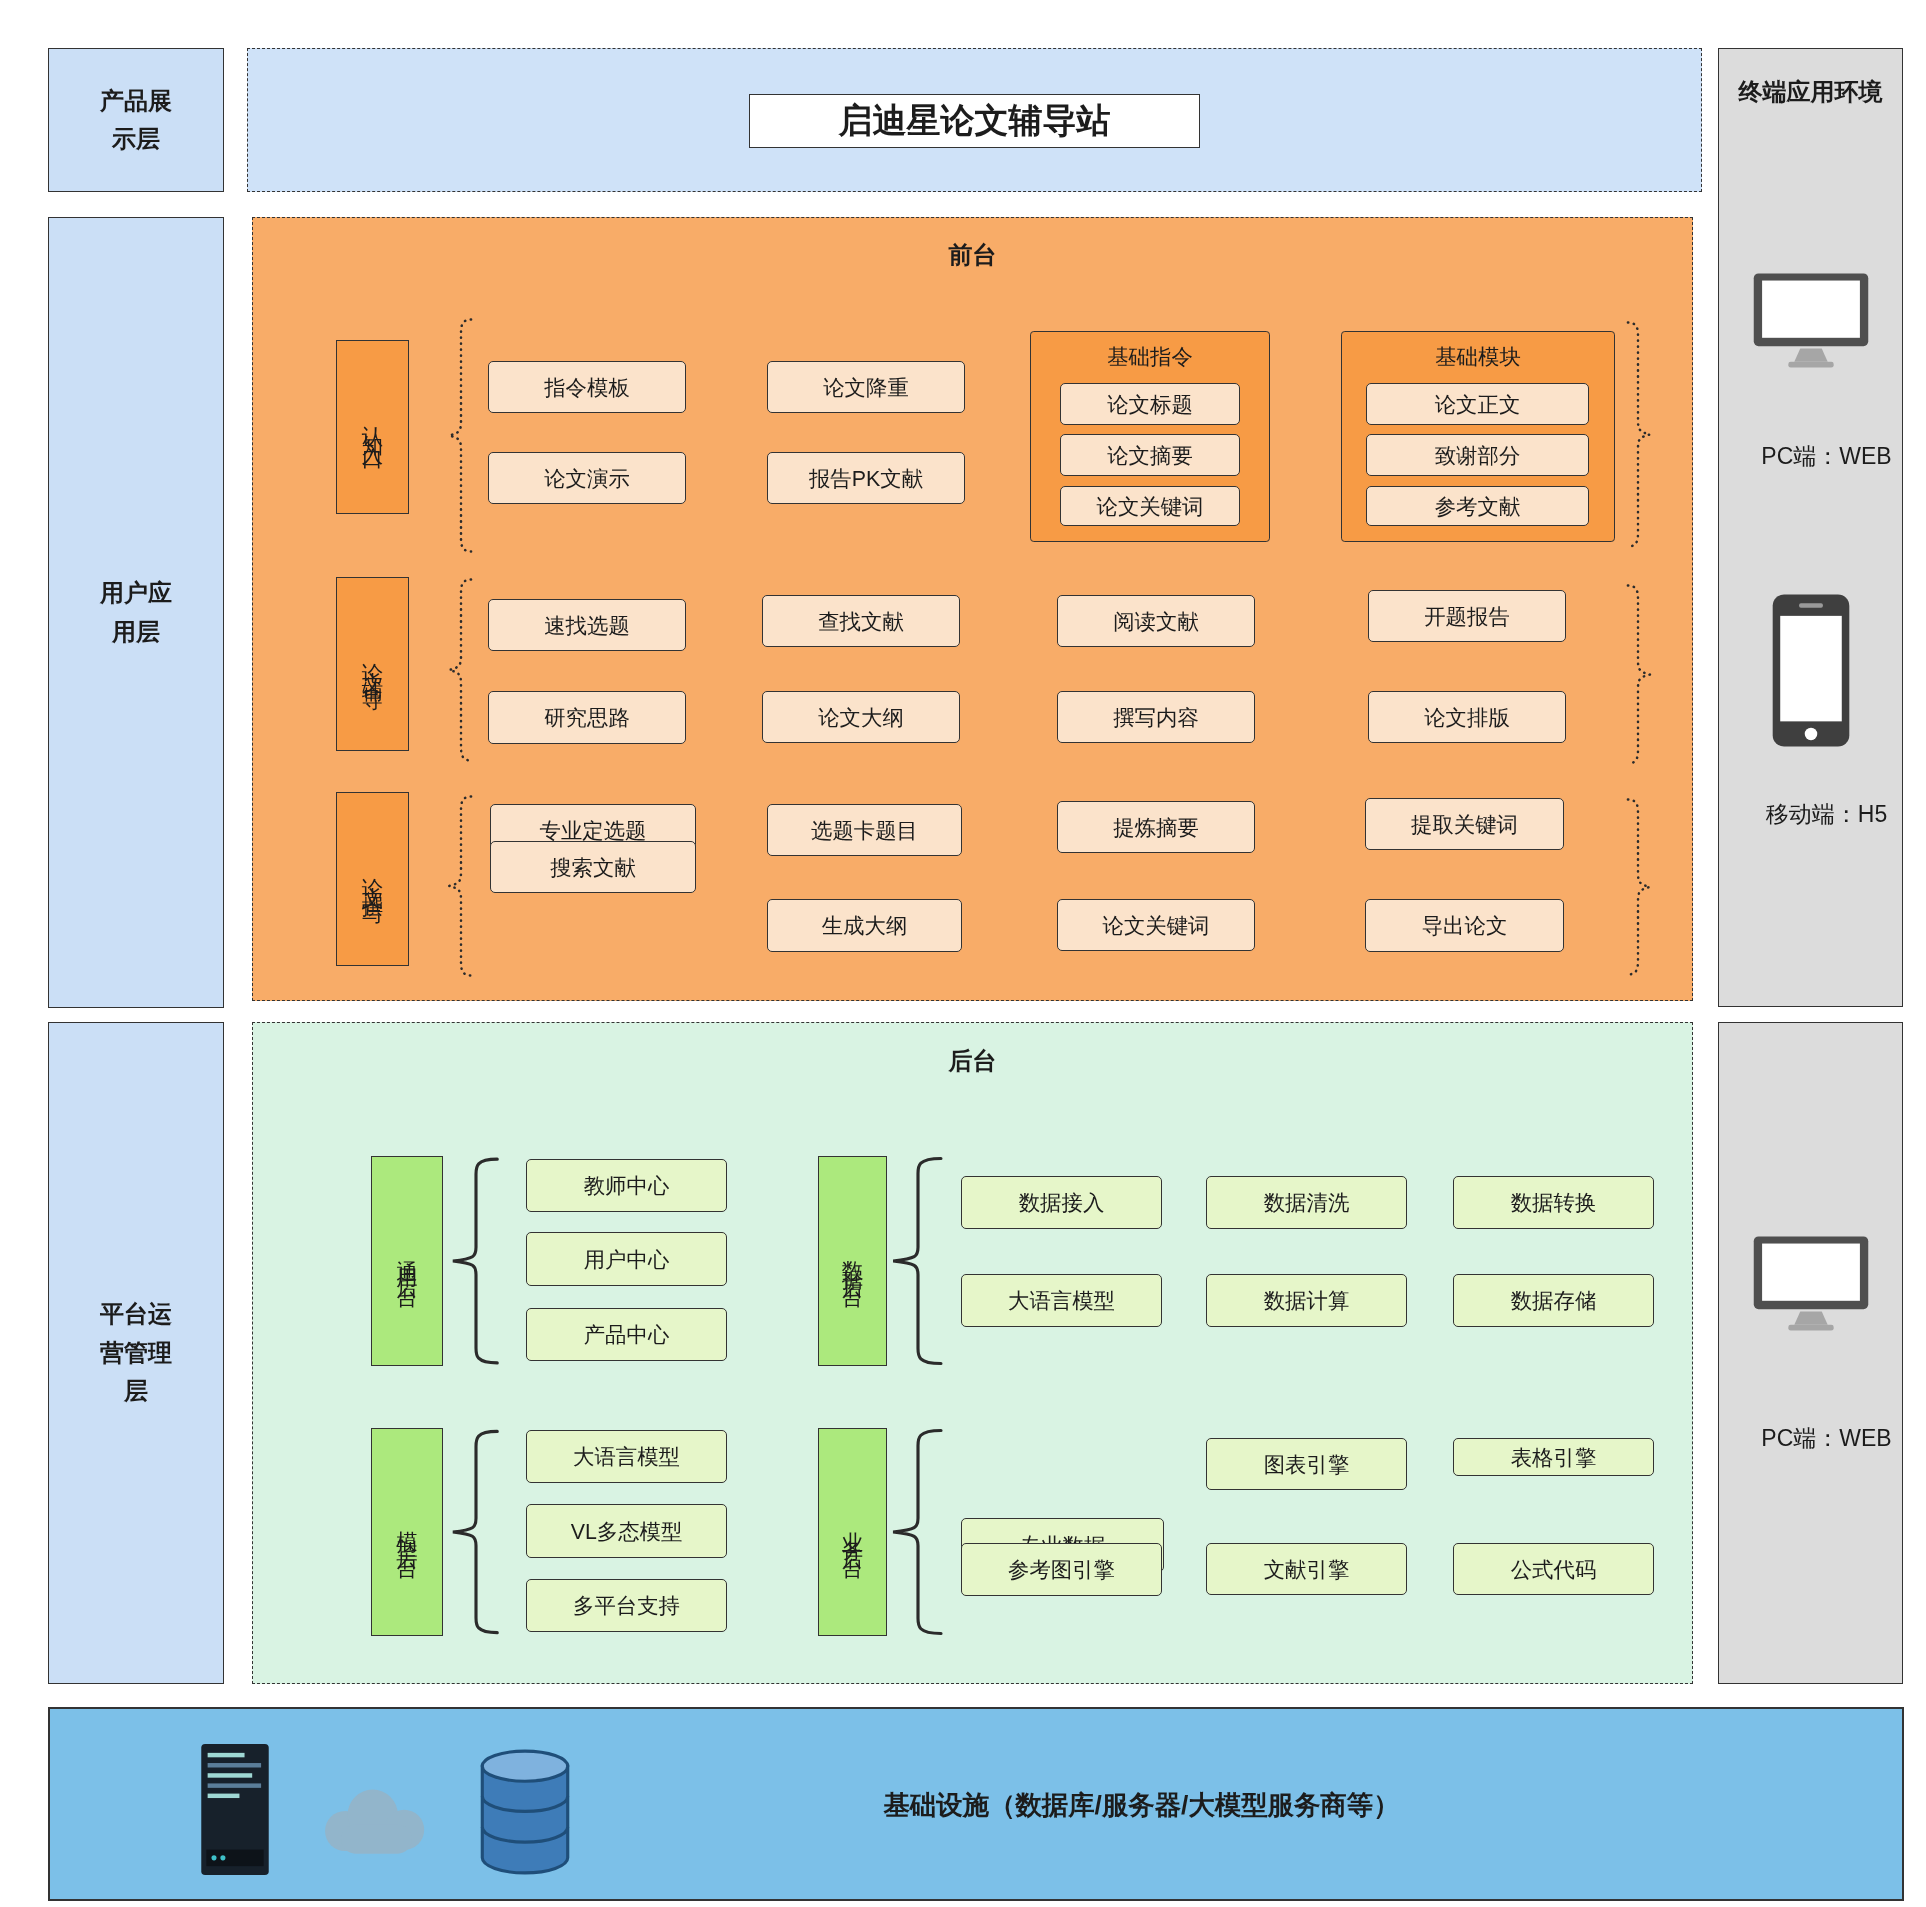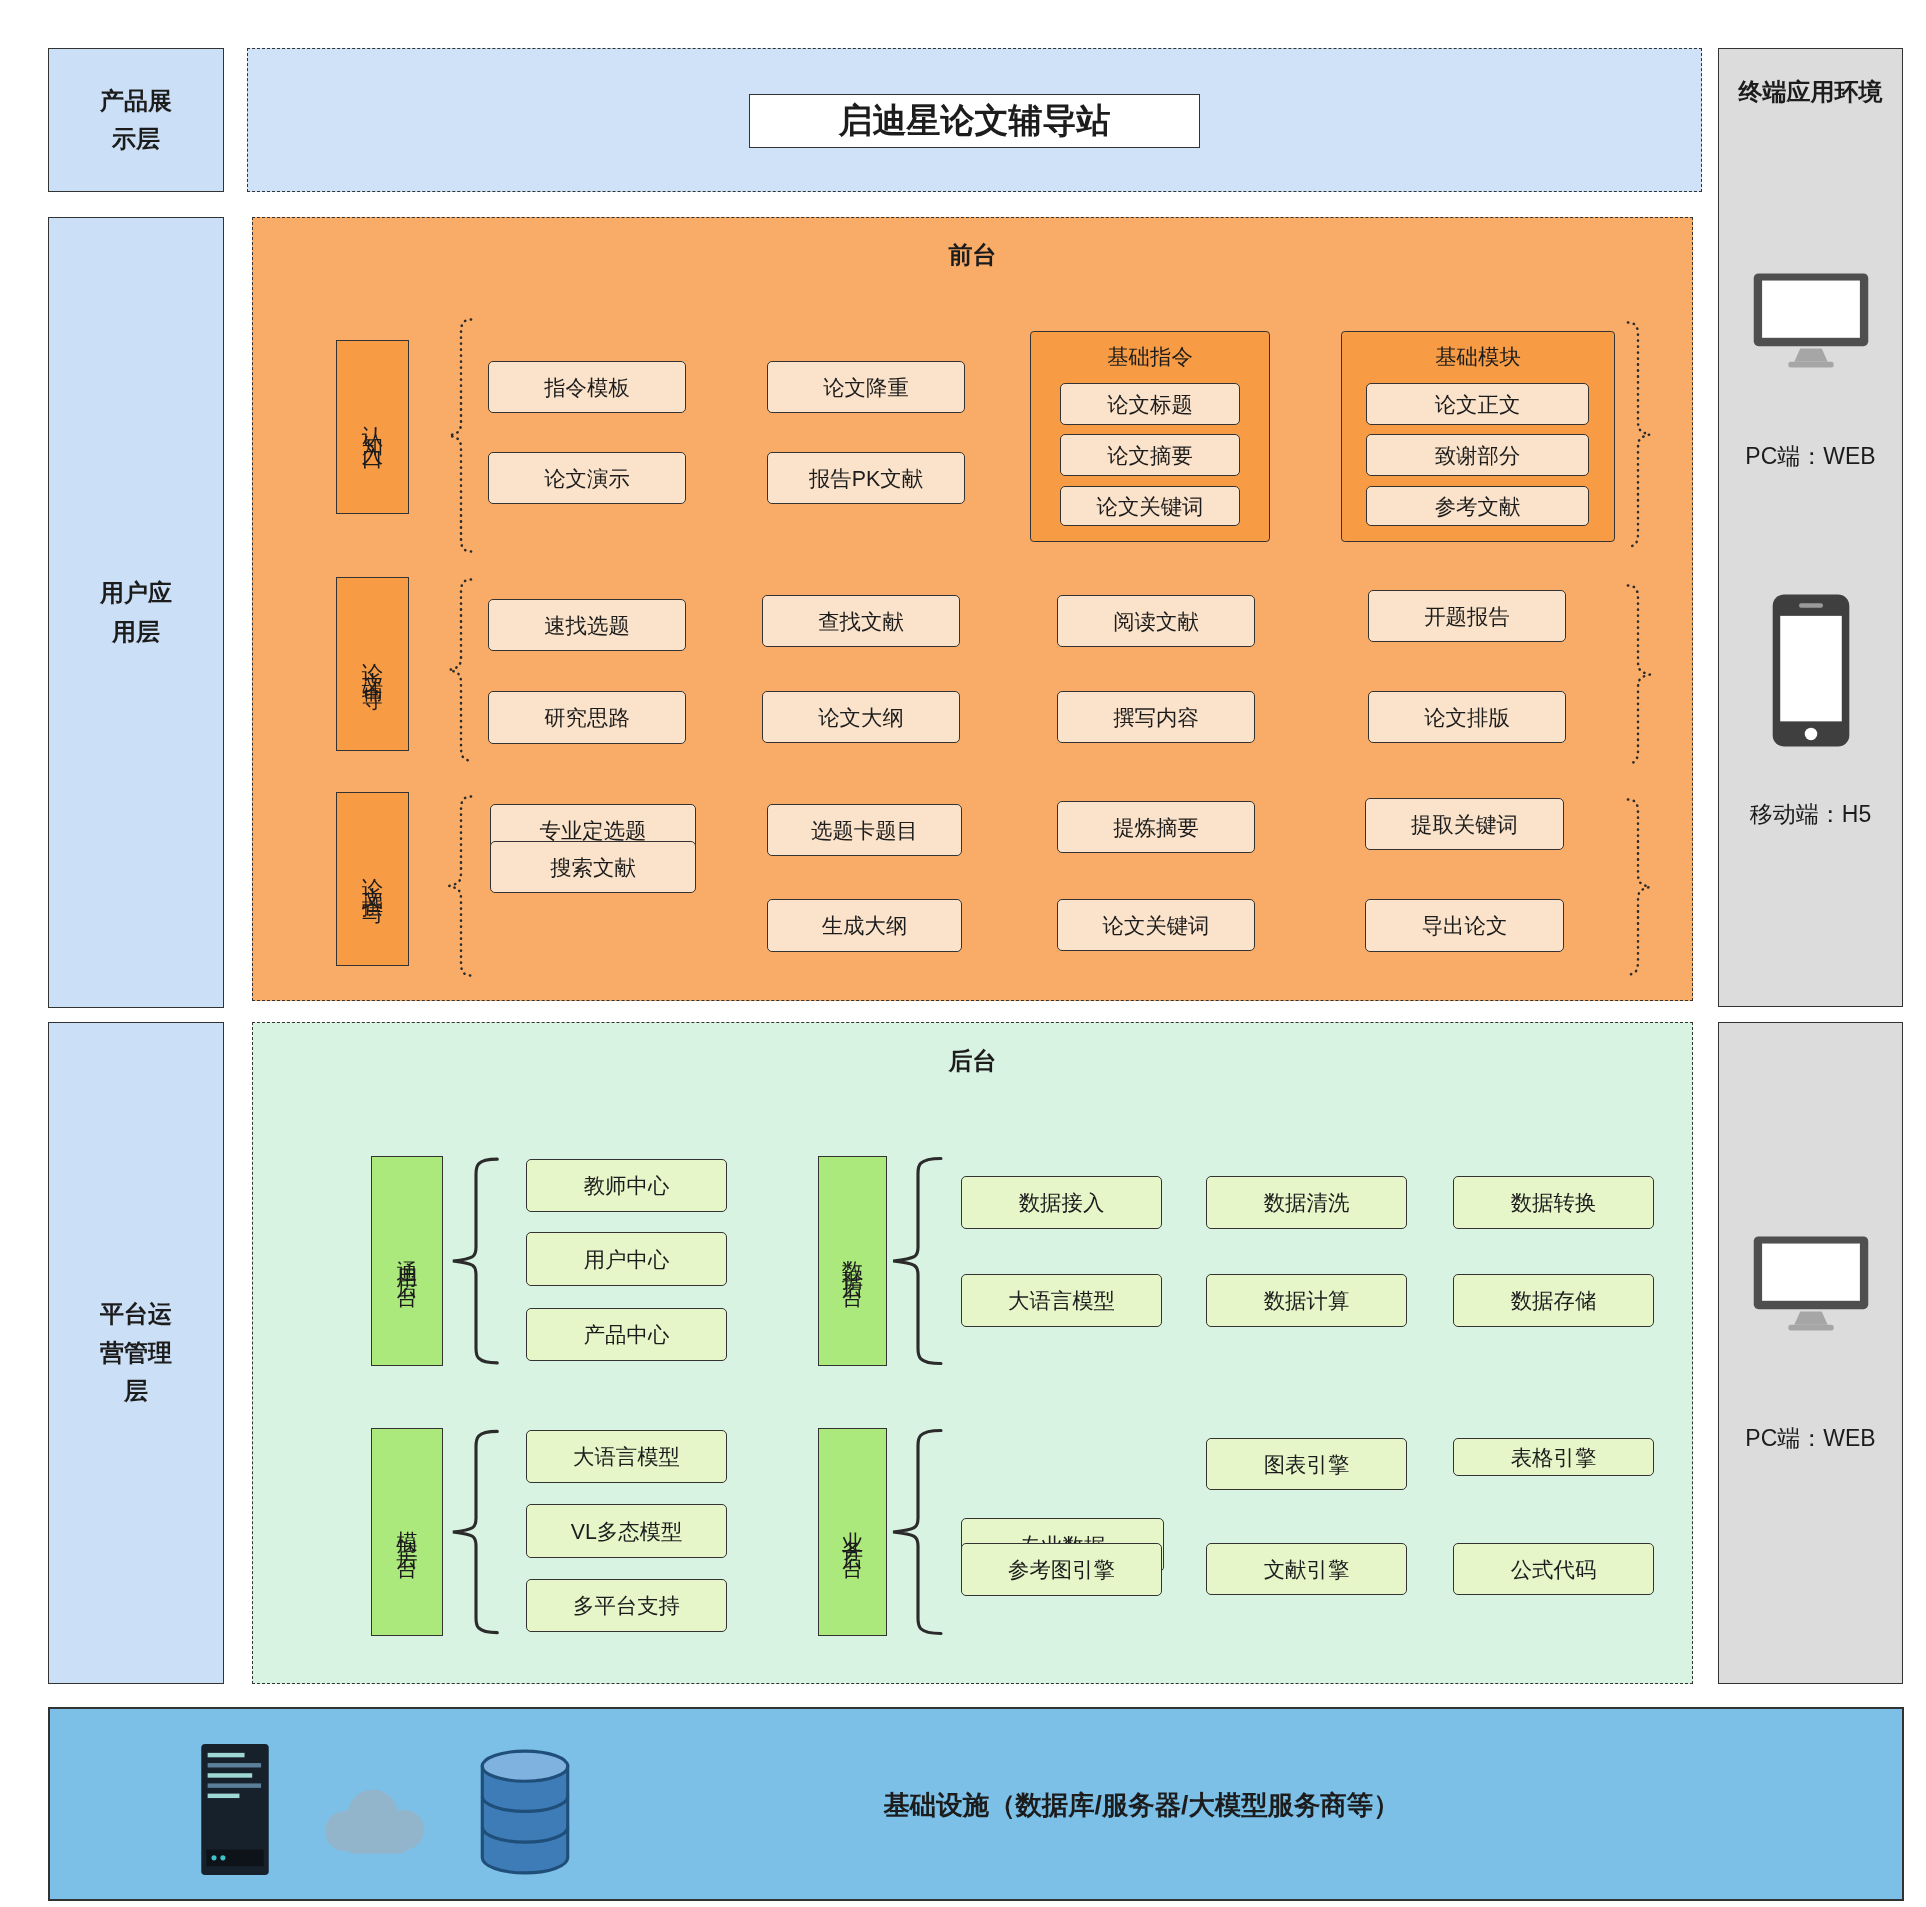--- a/index.html
+++ b/index.html
@@ -11,21 +11,21 @@
   .layer .inner{width:82px;}
   .title-wrap{position:absolute;background:#CFE2F8;border:1.9px dashed #333;box-sizing:border-box;}
   .title-box{position:absolute;background:#ffffff;border:1.9px solid #333;box-sizing:border-box;
              display:flex;align-items:center;justify-content:center;font-size:34px;font-weight:700;}
   .panel{position:absolute;border:1.9px dashed #333;box-sizing:border-box;}
   .panel-front{background:#F8AC68;}
   .panel-back{background:#D9F3E3;}
   .panel-label{position:absolute;width:100%;text-align:center;font-size:24px;font-weight:700;}
   .right-col{position:absolute;background:#DCDCDC;border:1.9px solid #333;box-sizing:border-box;}
   .right-label{position:absolute;width:100%;text-align:center;font-size:24px;font-weight:700;}
-  .right-sub{position:absolute;width:100%;text-align:center;font-size:23px;}
+  .right-sub{position:absolute;width:100%;text-align:center;font-size:23px;margin-left:16px;}
   .box{position:absolute;background:#FBE3CB;border:1.9px solid #333;border-radius:5px;box-sizing:border-box;
        display:flex;align-items:center;justify-content:center;font-size:21.4px;}
   .box.green{background:#E6F6C9;}
   .vlabel{position:absolute;background:#F79B45;border:1.9px solid #333;box-sizing:border-box;
           display:flex;align-items:center;justify-content:center;
           writing-mode:vertical-lr;text-orientation:upright;letter-spacing:8.8px;font-size:21.4px;}
   .vlabel.green{background:#ACE97D;}
   .group{position:absolute;background:#F79B45;border:1.9px solid #333;border-radius:3.8px;box-sizing:border-box;}
   .group-label{position:absolute;width:100%;text-align:center;font-size:21.4px;}
   .bottom-bar{position:absolute;background:#7CC0E8;border:2.5px solid #333;box-sizing:border-box;}

